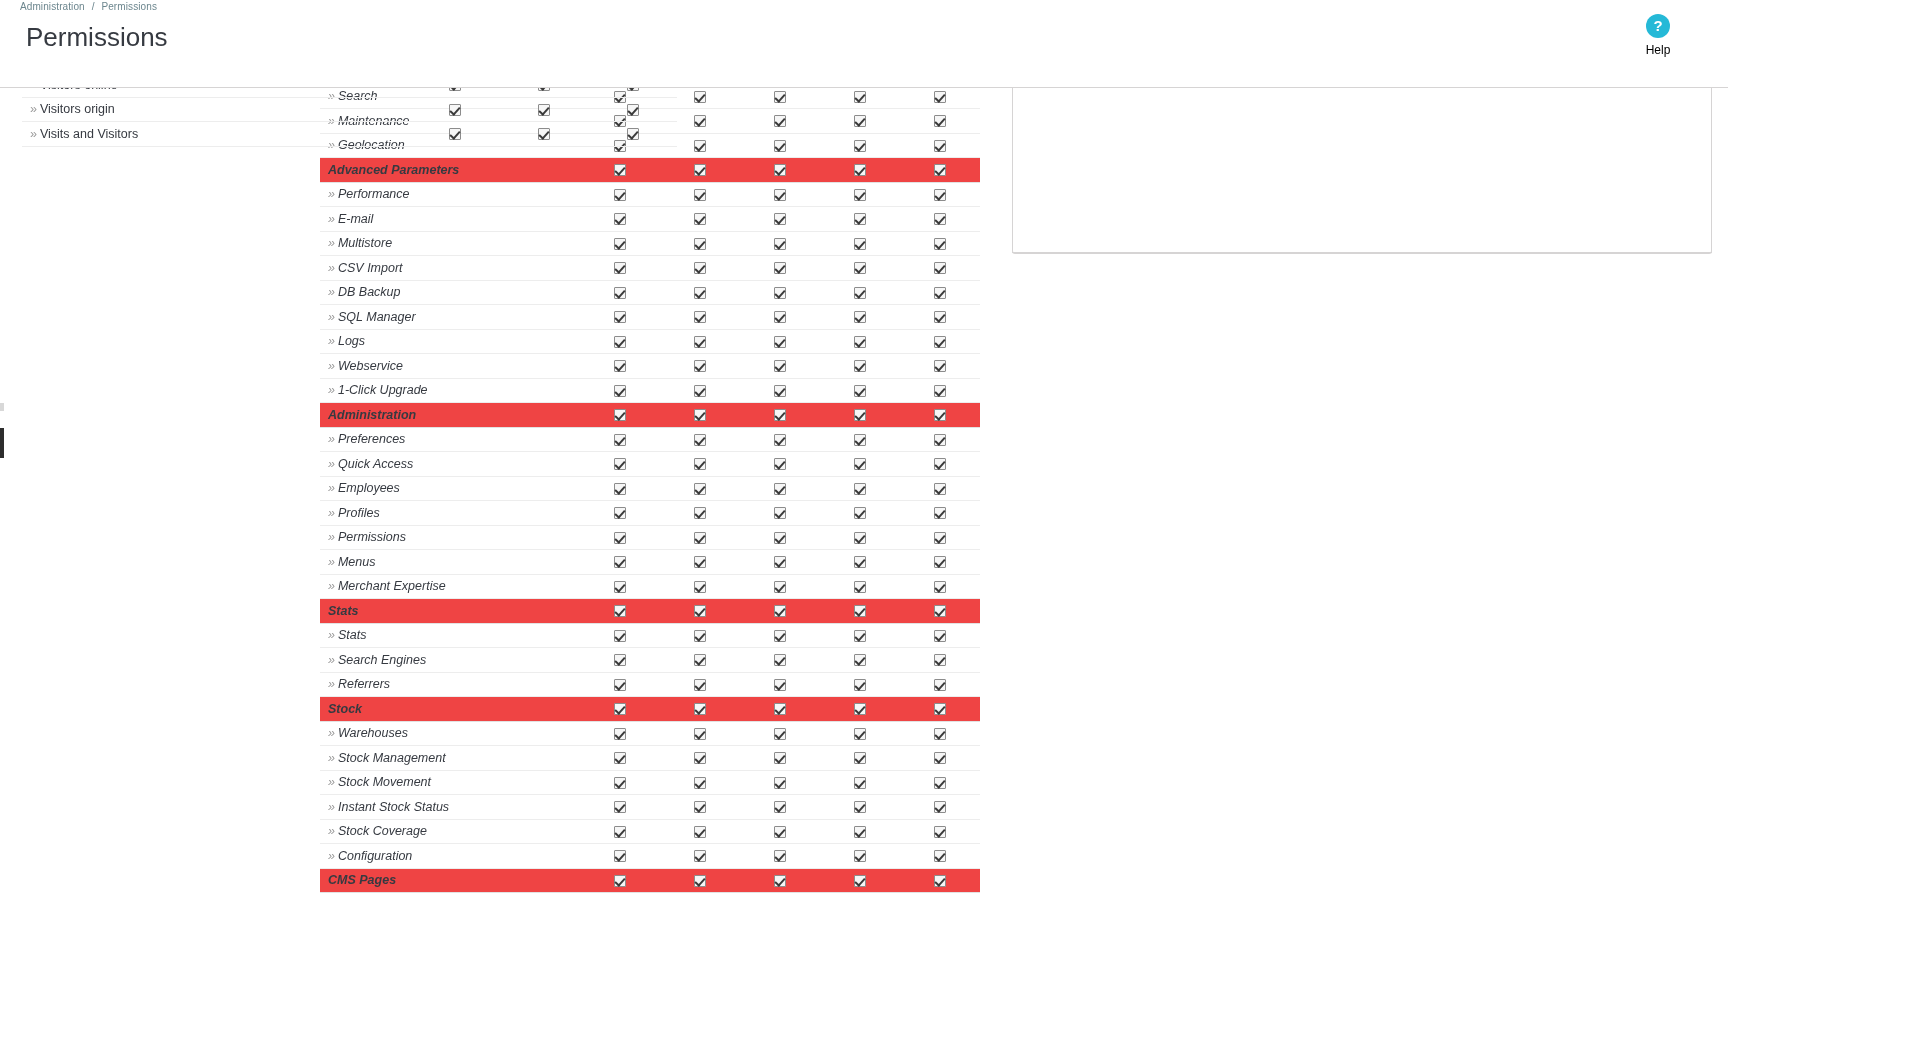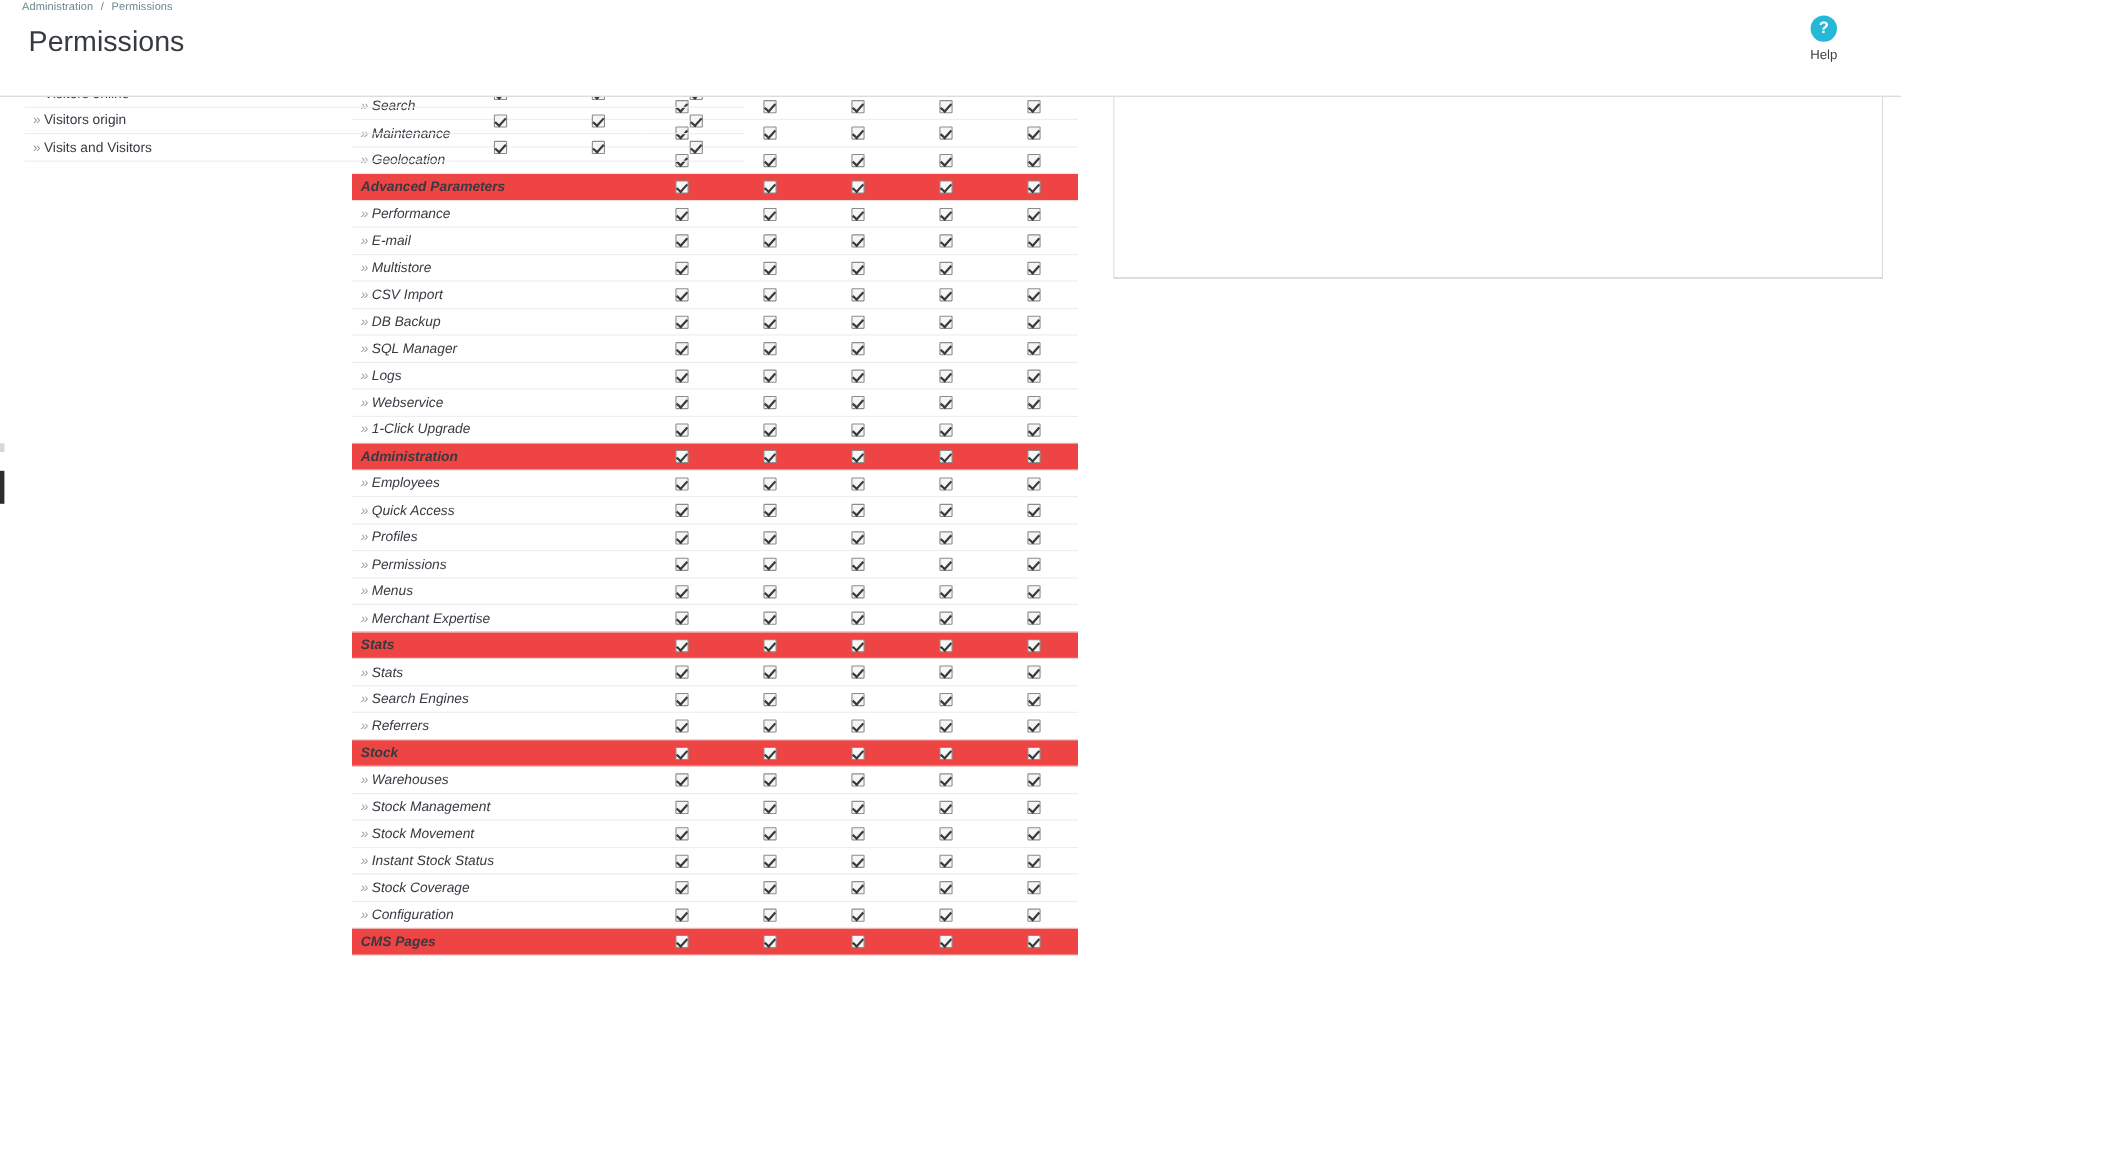--- a/index.html
+++ b/index.html
@@ -56,21 +56,21 @@
     font-weight: bold;
     line-height: 24px;
     margin: 0 auto;
     display: block;
     text-align: center;
   }
   .help-label {
     display: block;
     margin-top: 5px;
     font-size: 12px;
-    color: #404040;
+    color: #000000;
   }
 
   
   .left-gutter {
     position: absolute;
     left: 0; top: 88px;
     width: 10px; height: 830px;
     background: #ffffff;
   }
   .gutter-mark {
@@ -314,29 +314,37 @@
         </tr>
         <tr class="section">
           <td class="label">Administration</td>
           <td class="cb"><span class="chk checked"></span></td>
           <td class="cb"><span class="chk checked"></span></td>
           <td class="cb"><span class="chk checked"></span></td>
           <td class="cb"><span class="chk checked"></span></td>
           <td class="cb"><span class="chk checked"></span></td>
         </tr>
         <tr class="item">
+          <td class="label"><span class="arrow">»</span>Preferences</td>
+          <td class="cb"><span class="chk checked"></span></td>
+          <td class="cb"><span class="chk checked"></span></td>
+          <td class="cb"><span class="chk checked"></span></td>
+          <td class="cb"><span class="chk checked"></span></td>
+          <td class="cb"><span class="chk checked"></span></td>
+        </tr>
+        <tr class="item">
+          <td class="label"><span class="arrow">»</span>Quick Access</td>
+          <td class="cb"><span class="chk checked"></span></td>
+          <td class="cb"><span class="chk checked"></span></td>
+          <td class="cb"><span class="chk checked"></span></td>
+          <td class="cb"><span class="chk checked"></span></td>
+          <td class="cb"><span class="chk checked"></span></td>
+        </tr>
+        <tr class="item">
           <td class="label"><span class="arrow">»</span>Employees</td>
-          <td class="cb"><span class="chk checked"></span></td>
-          <td class="cb"><span class="chk checked"></span></td>
-          <td class="cb"><span class="chk checked"></span></td>
-          <td class="cb"><span class="chk checked"></span></td>
-          <td class="cb"><span class="chk checked"></span></td>
-        </tr>
-        <tr class="item">
-          <td class="label"><span class="arrow">»</span>Quick Access</td>
           <td class="cb"><span class="chk checked"></span></td>
           <td class="cb"><span class="chk checked"></span></td>
           <td class="cb"><span class="chk checked"></span></td>
           <td class="cb"><span class="chk checked"></span></td>
           <td class="cb"><span class="chk checked"></span></td>
         </tr>
         <tr class="item">
           <td class="label"><span class="arrow">»</span>Profiles</td>
           <td class="cb"><span class="chk checked"></span></td>
           <td class="cb"><span class="chk checked"></span></td>

